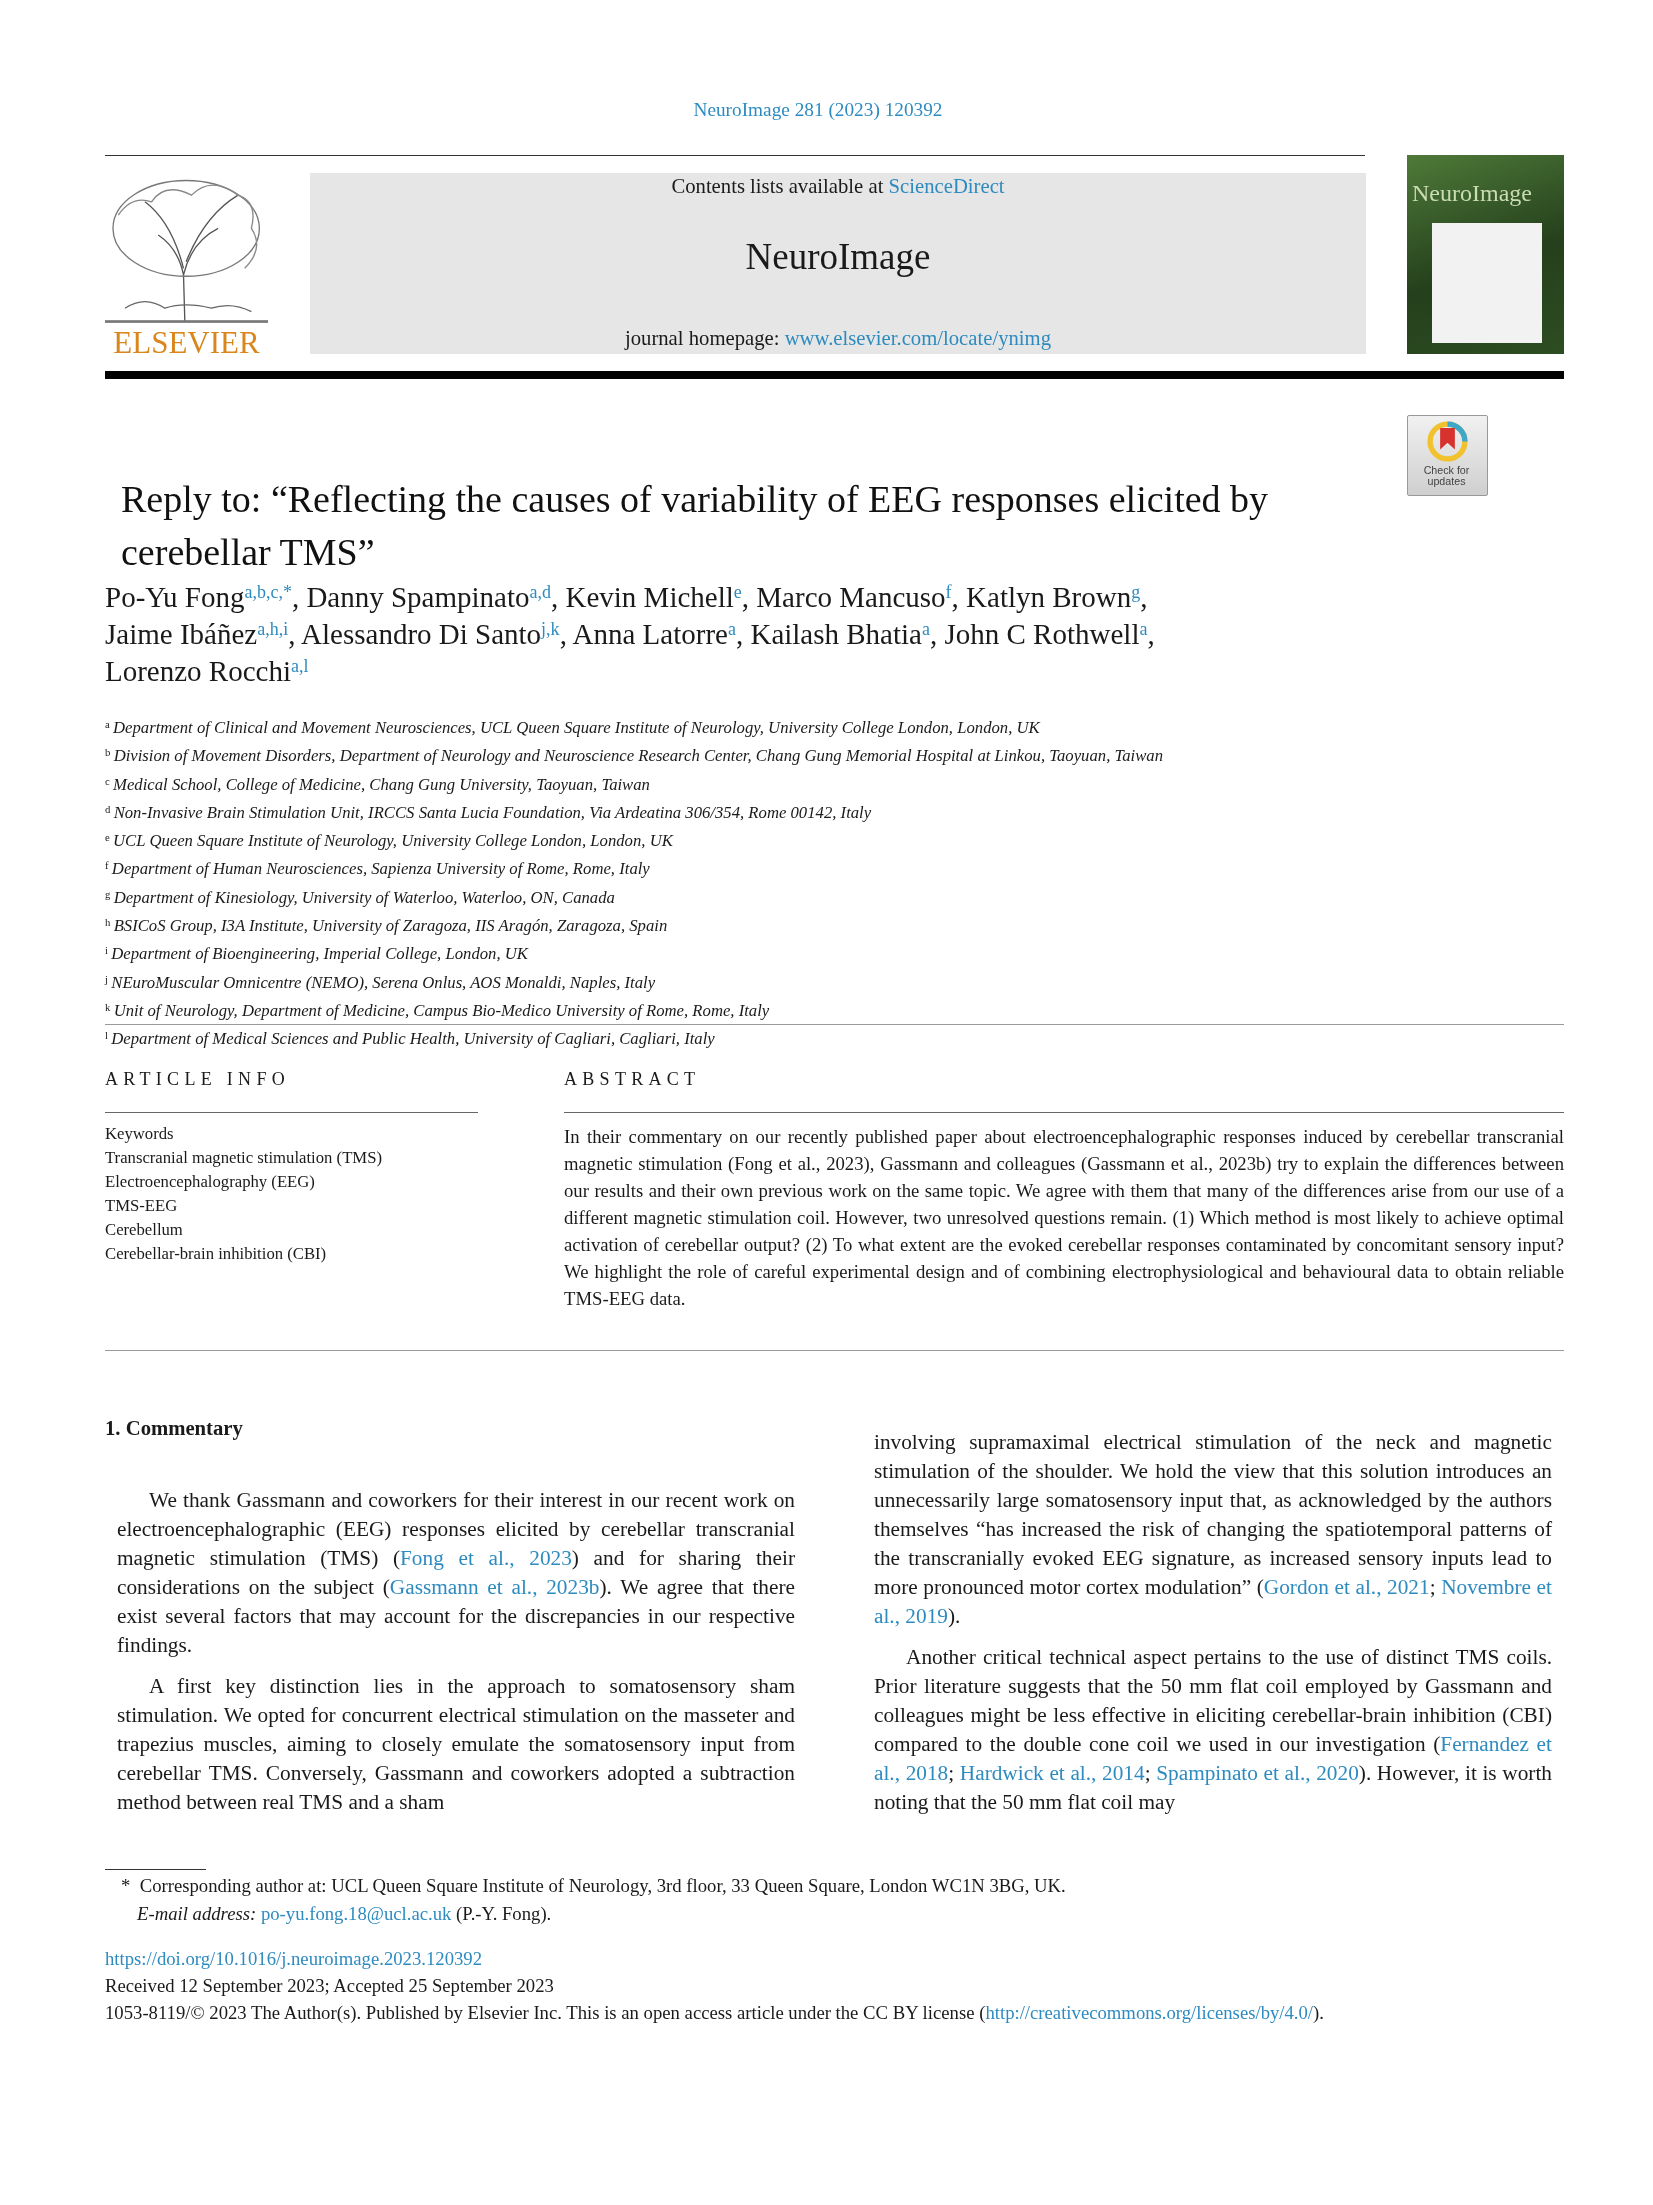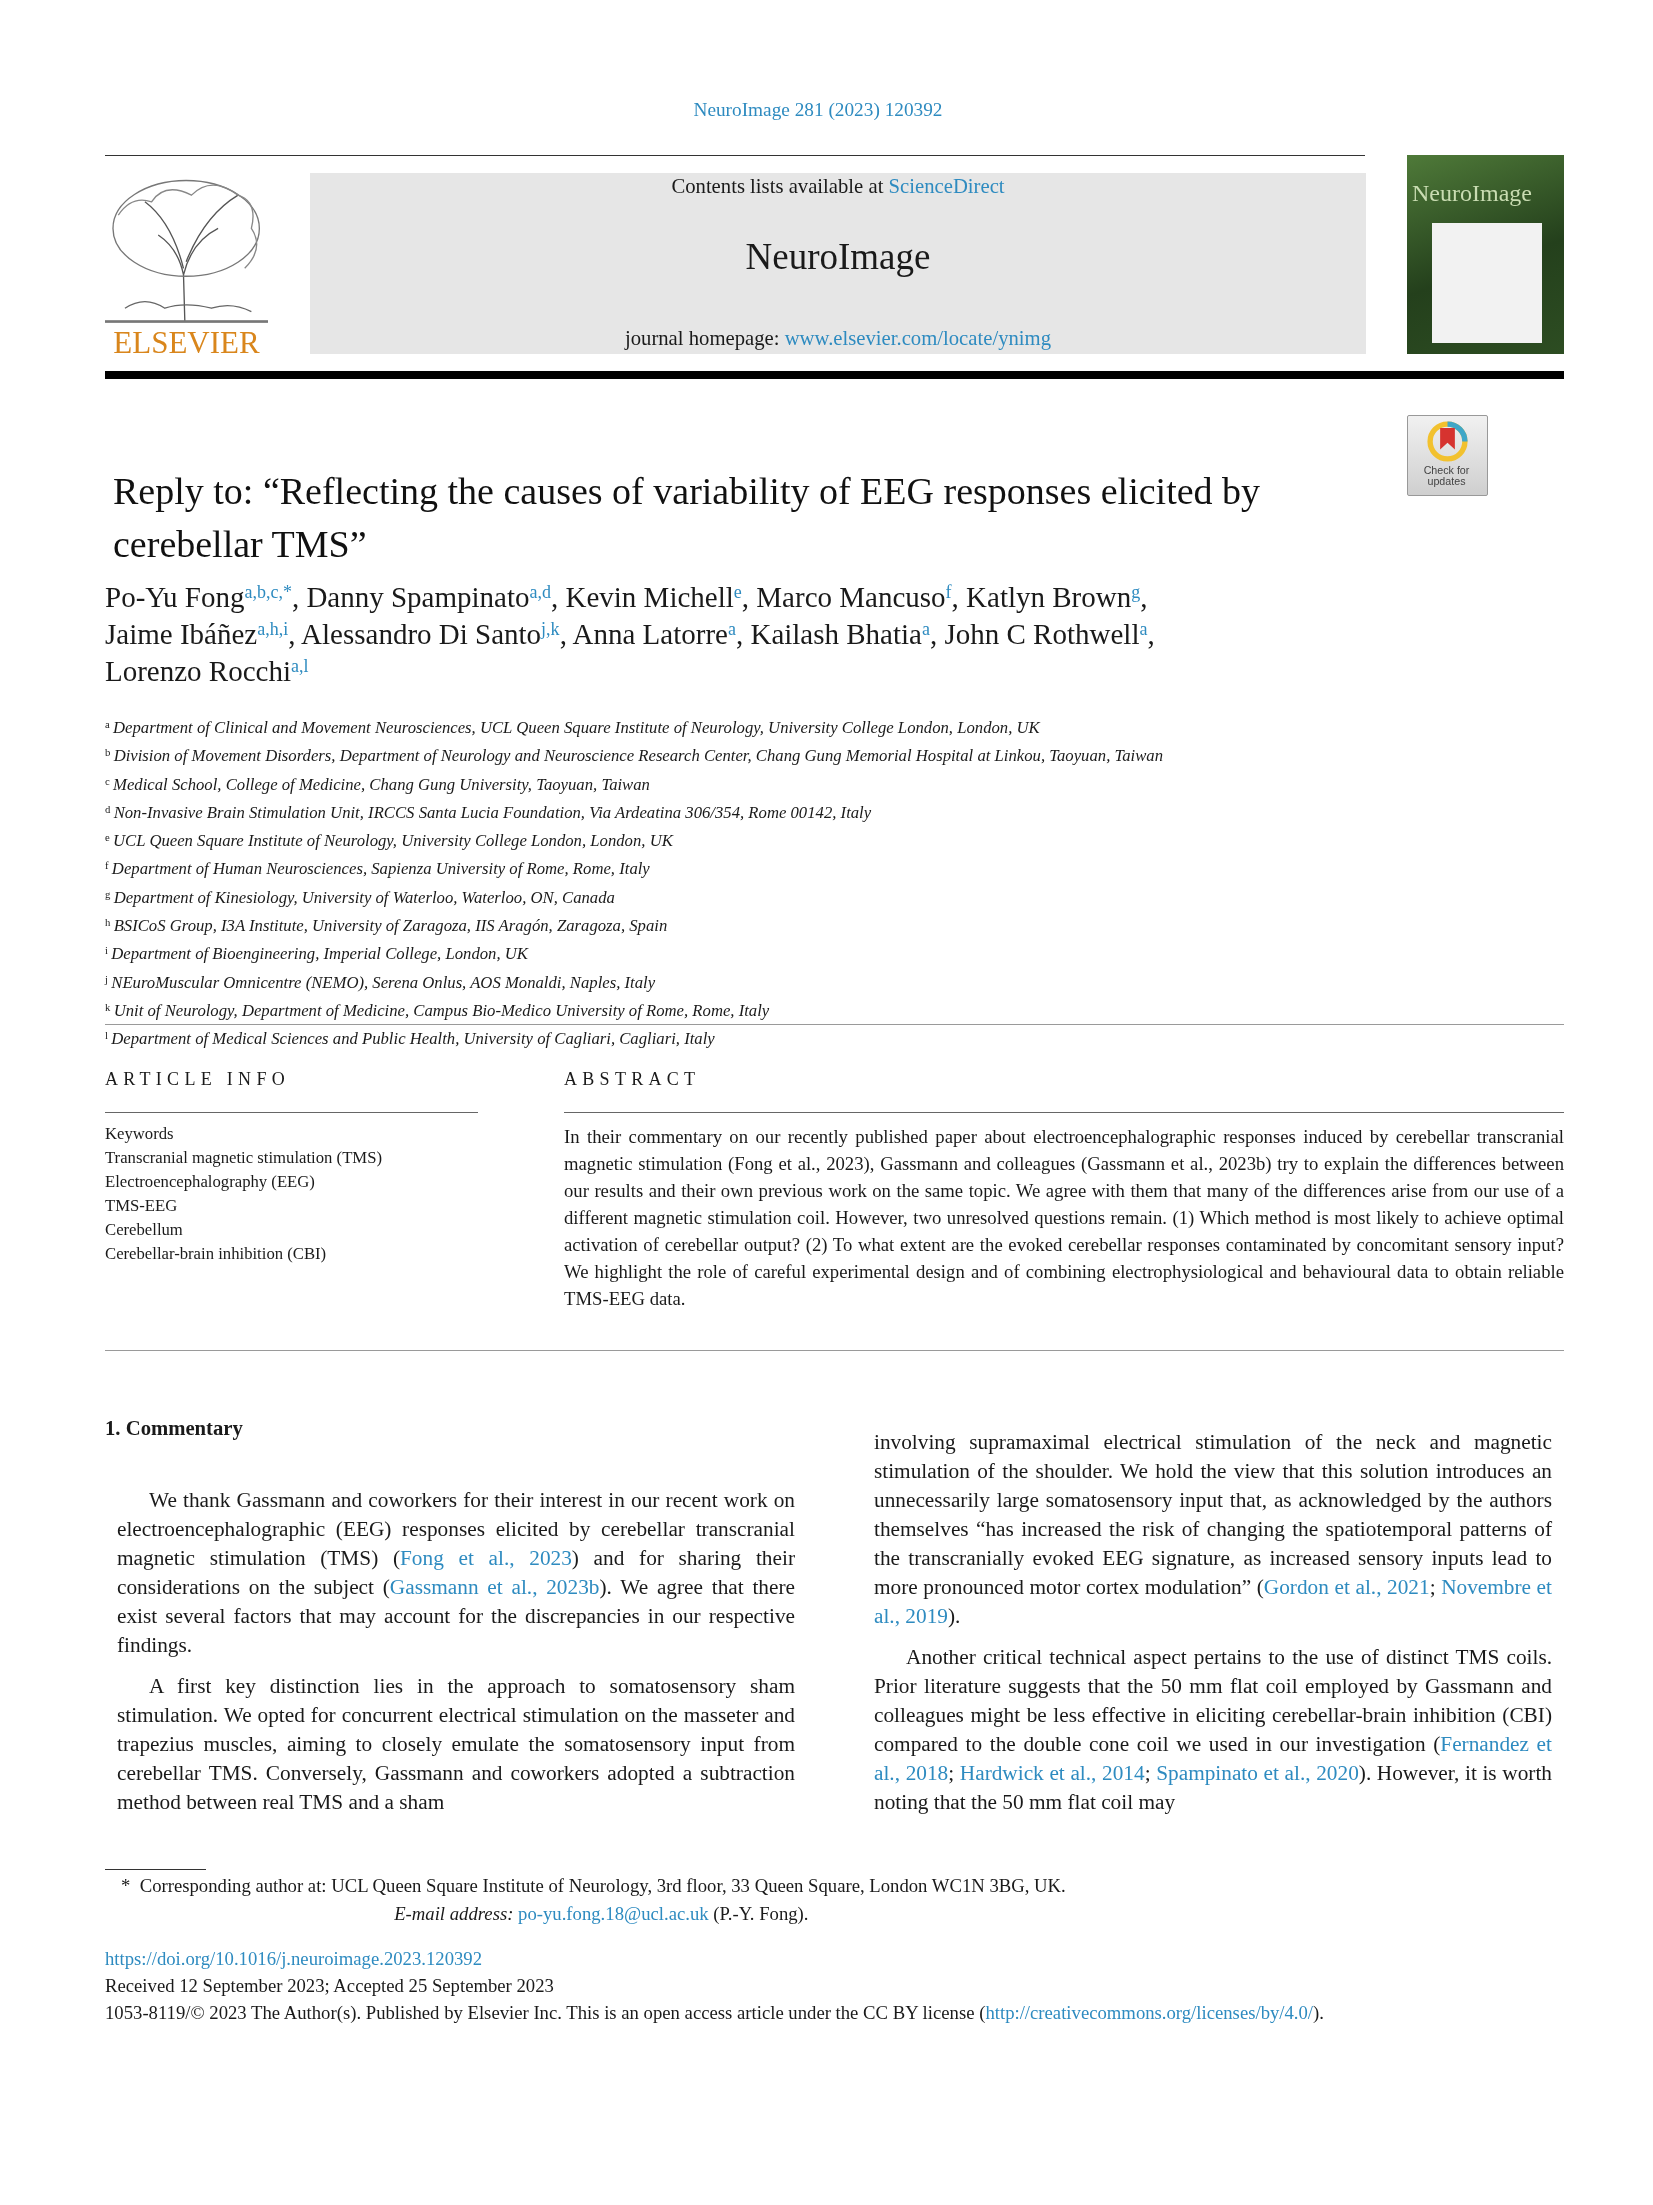--- a/index.html
+++ b/index.html
@@ -69,21 +69,21 @@
 <div class="abs hdr-contents"><span>Contents lists available at </span><a>ScienceDirect</a></div>
 <div class="abs hdr-journal">NeuroImage</div>
 <div class="abs hdr-home"><span>journal homepage: </span><a>www.elsevier.com/locate/ynimg</a></div>
 
 <div class="abs cover"></div>
 <div class="abs cover-title">NeuroImage</div>
 <div class="abs cover-sheet"></div>
 
 <div class="abs thickbar"></div>
 
-<h1 class="abs title" style="margin:8px;font-weight:normal;">Reply to: “Reflecting the causes of variability of EEG responses elicited by cerebellar TMS”</h1>
+<h1 class="abs title" style="margin:16px;font-weight:normal;">Reply to: “Reflecting the causes of variability of EEG responses elicited by cerebellar TMS”</h1>
 
 <div class="abs cfu">
   <svg width="79" height="47" viewBox="0 0 118 70">
     <circle cx="59" cy="38" r="26" fill="none" stroke="#f2c12e" stroke-width="8"></circle>
     <path d="M59 12 a26 26 0 0 1 26 26" fill="none" stroke="#3fa7c8" stroke-width="8"></path>
     <path d="M48 18 h22 v32 l-11 -10 l-11 10 z" fill="#d6332f"></path>
   </svg>
 </div>
 <div class="abs cfu-text">Check for updates</div>
 
@@ -144,21 +144,21 @@
 </div>
 
 <div class="abs col colR">
   <p class="noind"><span>involving supramaximal electrical stimulation of the neck and magnetic stimulation of the shoulder. We hold the view that this solution introduces an unnecessarily large somatosensory input that, as acknowledged by the authors themselves “has increased the risk of changing the spatiotemporal patterns of the transcranially evoked EEG signature, as increased sensory inputs lead to more pronounced motor cortex modulation” (</span><a>Gordon et al., 2021</a><span>; </span><a>Novembre et al., 2019</a><span>).</span></p>
   <p><span>Another critical technical aspect pertains to the use of distinct TMS coils. Prior literature suggests that the 50 mm flat coil employed by Gassmann and colleagues might be less effective in eliciting cerebellar-brain inhibition (CBI) compared to the double cone coil we used in our investigation (</span><a>Fernandez et al., 2018</a><span>; </span><a>Hardwick et al., 2014</a><span>; </span><a>Spampinato et al., 2020</a><span>). However, it is worth noting that the 50 mm flat coil may</span></p>
 </div>
 
 <div class="abs fnrule"></div>
 <div class="abs fn">
   <div><span>*</span>&nbsp;&nbsp;<span>Corresponding author at: UCL Queen Square Institute of Neurology, 3rd floor, 33 Queen Square, London WC1N 3BG, UK.</span></div>
-  <div style="padding-left:16px;text-align:center;"><span class="em">E-mail address:</span> <a>po-yu.fong.18@ucl.ac.uk</a><span> (P.-Y. Fong).</span></div>
+  <div style="padding-left:16px;"><span class="em">E-mail address:</span> <a>po-yu.fong.18@ucl.ac.uk</a><span> (P.-Y. Fong).</span></div>
 </div>
 
 <div class="abs meta">
   <div><a>https://doi.org/10.1016/j.neuroimage.2023.120392</a></div>
   <div>Received 12 September 2023; Accepted 25 September 2023</div>
   <div><span>1053-8119/© 2023 The Author(s). Published by Elsevier Inc. This is an open access article under the CC BY license (</span><a>http://creativecommons.org/licenses/by/4.0/</a><span>).</span></div>
 </div>
 
 
 </body></html>

